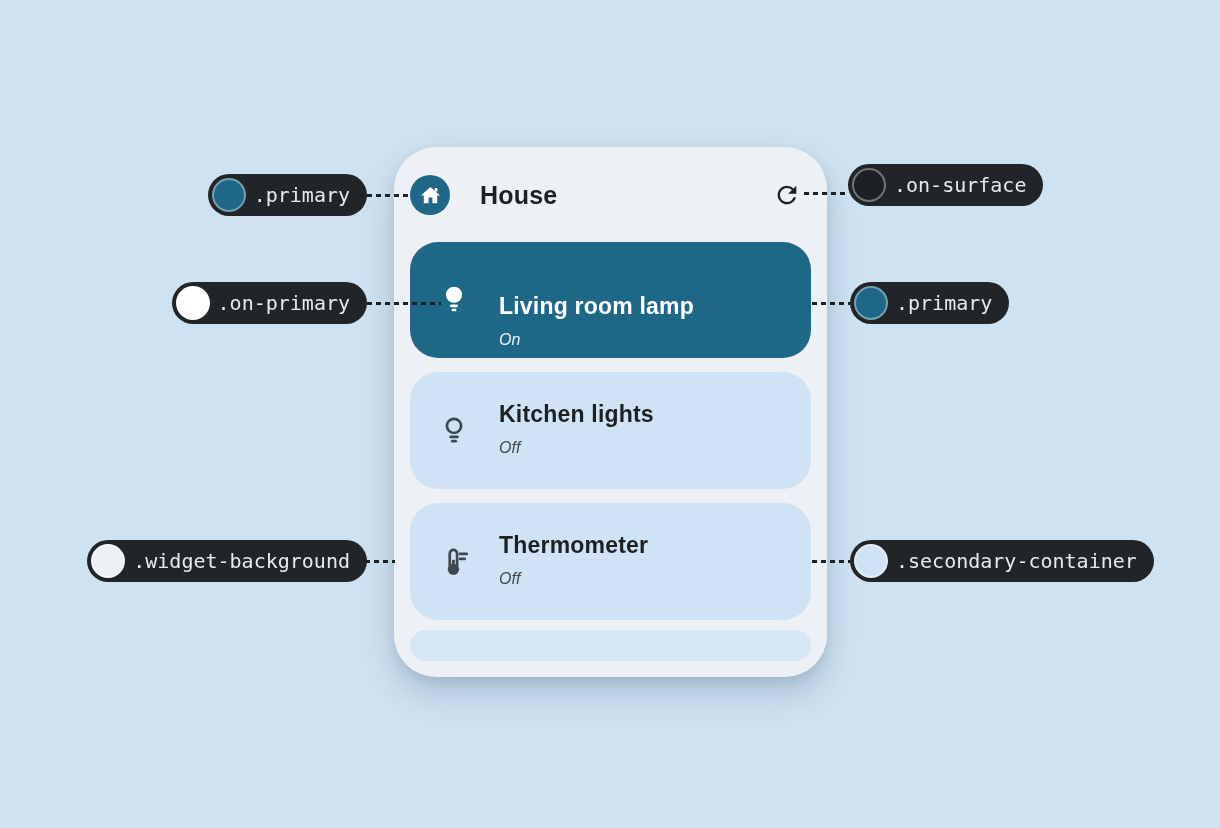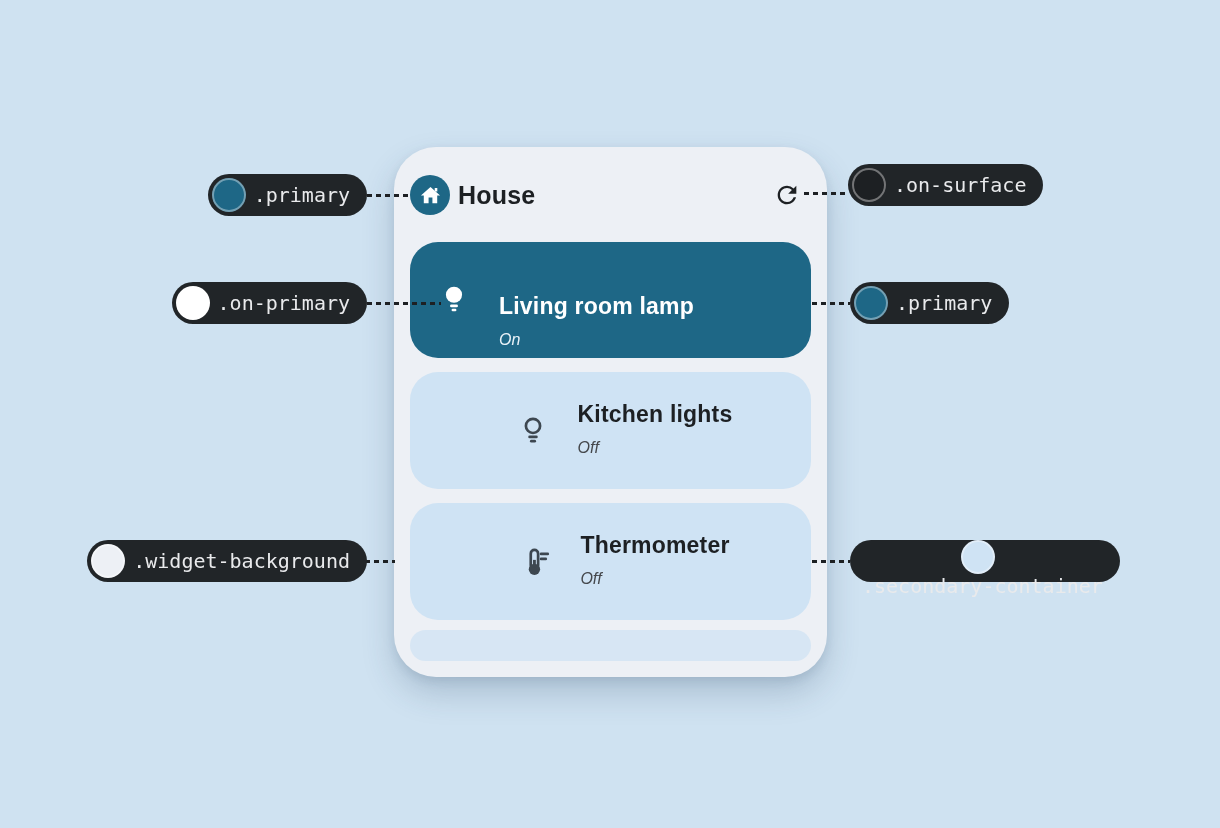--- a/index.html
+++ b/index.html
@@ -12,28 +12,28 @@
   html,body{width:100%;height:100%;}
   body{font-family:"Liberation Sans",sans-serif;background:var(--page-bg);}
   .stage{position:relative;width:1220px;height:828px;background:var(--page-bg);overflow:hidden;}
 
   
   .widget{position:absolute;left:394px;top:147px;width:433px;height:530px;border-radius:42px;
     background:var(--widget-bg);box-shadow:0 16px 32px rgba(40,70,100,.22),0 4px 10px rgba(40,70,100,.10);}
   .widget-header{position:absolute;left:16px;top:28px;right:16px;height:40px;display:flex;align-items:center;}
   .house-badge{width:40px;height:40px;border-radius:50%;background:var(--primary);
     display:flex;align-items:center;justify-content:center;flex:0 0 auto;}
-  .widget-title{margin-left:8px;font-size:25px;font-weight:700;color:var(--on-surface);letter-spacing:.2px;}
+  .widget-title{margin-left:30px;font-size:25px;font-weight:700;color:var(--on-surface);letter-spacing:.2px;}
   .refresh-btn{position:absolute;right:9px;top:5px;width:30px;height:30px;display:flex;align-items:center;
     justify-content:center;background:none;border:none;cursor:pointer;}
 
   .card{position:absolute;left:16px;width:401px;height:116px;border-radius:28px;
     display:flex;align-items:center;padding-left:27px;}
   .card--on{background:var(--primary);}
-  .card--off{background:var(--secondary-container);justify-content:center;}
+  .card--off{background:var(--secondary-container);}
   .card-icon{width:34px;height:34px;flex:0 0 auto;display:block;}
   .card-text{margin-left:28px;display:flex;flex-direction:column;gap:8px;}
   .dev-name{font-size:23px;font-weight:700;line-height:27px;letter-spacing:.2px;}
   .dev-status{font-size:16px;line-height:24px;font-style:italic;}
   .card--on .dev-name{color:var(--on-primary);margin-top:44px;}
   .card--on .dev-status{color:#e9f2f8;}
   .card--off .dev-name{color:var(--on-surface);}
   .card--off .dev-status{color:var(--status-off);}
   .card1{top:95px;}  .card2{top:225px;height:117px;}  .card3{top:356px;height:117px;}
   .partial-pill{position:absolute;left:16px;top:483px;width:401px;height:31px;border-radius:16px;
@@ -43,21 +43,21 @@
   .callout{position:absolute;height:42px;border-radius:21px;background:var(--callout-bg);
     display:flex;align-items:center;padding:0 17px 0 4px;}
   .swatch{width:34px;height:34px;border-radius:50%;border:2px solid rgba(255,255,255,.38);flex:0 0 auto;}
   .callout-label{margin-left:8px;font-family:"DejaVu Sans Mono",monospace;font-size:20px;
     color:var(--callout-text);white-space:nowrap;}
   .co-r1l{right:853px;top:174px;}
   .co-r1r{left:848px;top:164px;}
   .co-r2l{right:853px;top:282px;}
   .co-r2r{left:850px;top:282px;}
   .co-r3l{right:853px;top:540px;}
-  .co-r3r{left:850px;top:540px;flex-direction:column;}
+  .co-r3r{left:850px;top:540px;}
 
   
   .connector{position:absolute;height:3px;
     background-image:repeating-linear-gradient(to right,var(--connector) 0 5px,transparent 5px 9px);}
   .cn-r1l{left:367px;top:194px;width:44px;}
   .cn-r1r{left:804px;top:192px;width:44px;}
   .cn-r2l{left:367px;top:302px;width:74px;}
   .cn-r2r{left:812px;top:302px;width:38px;}
   .cn-r3l{left:365px;top:560px;width:30px;}
   .cn-r3r{left:812px;top:560px;width:38px;}

